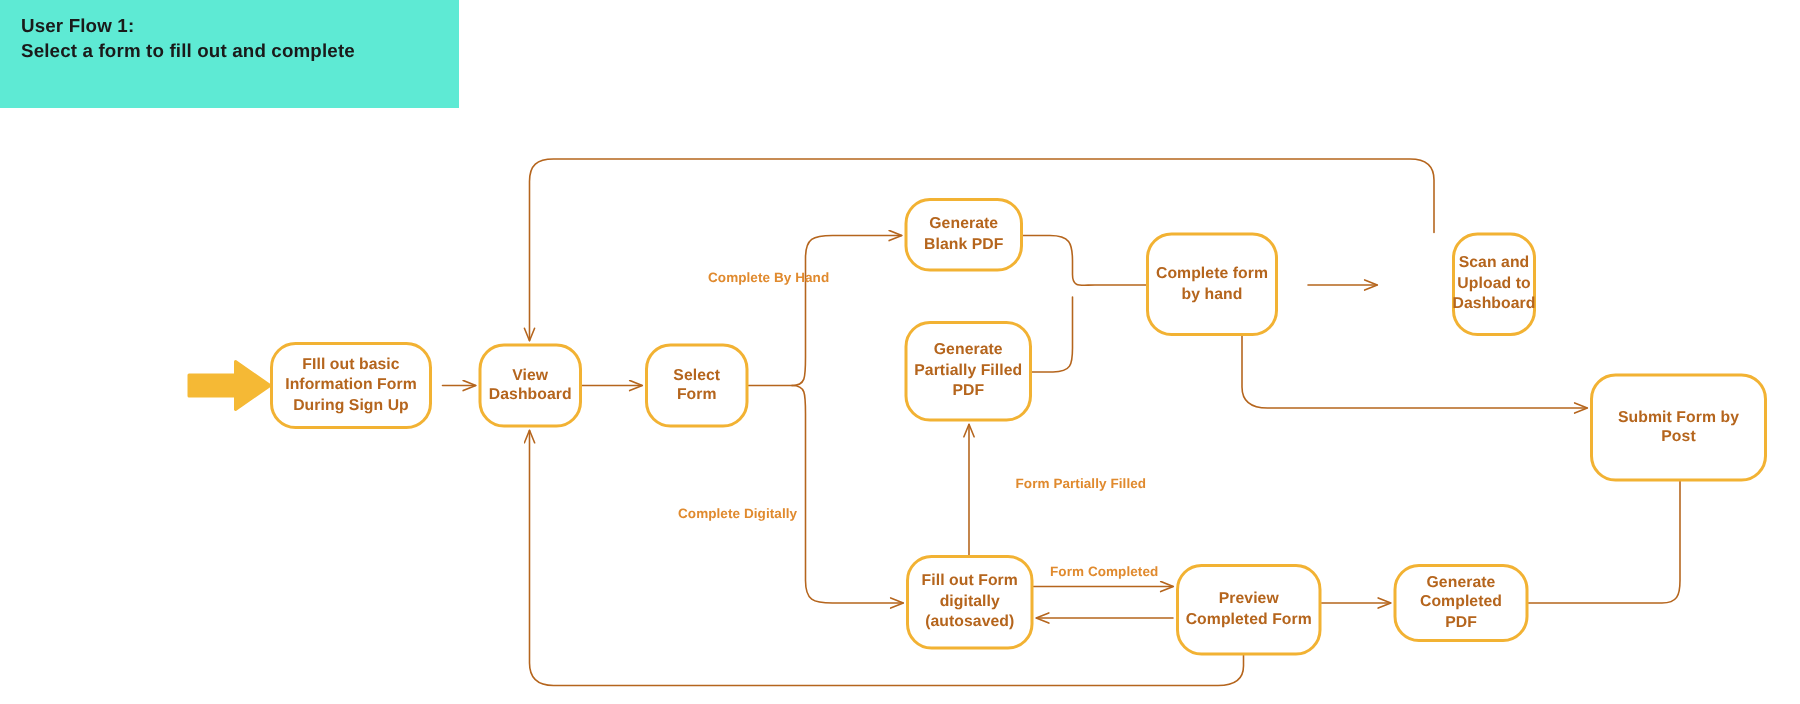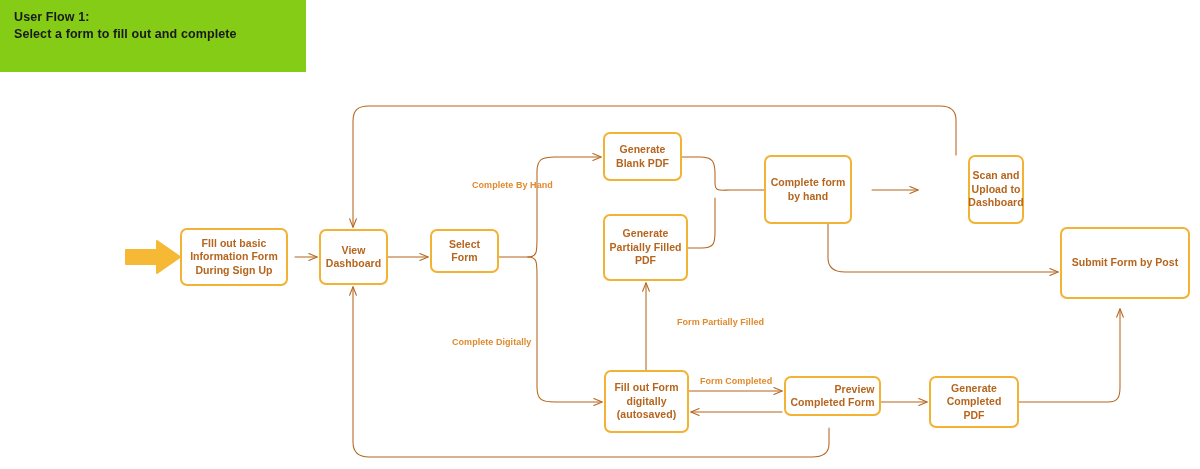--- a/index.html
+++ b/index.html
@@ -20,21 +20,21 @@
     width: 1200px;
     height: 469px;
   }
   
   #title-block {
     position: absolute;
     left: 0px;
     top: 0px;
     width: 306px;
     height: 72px;
-    background: #84cc16;
+    background: #5eead4;
     box-sizing: border-box;
     padding: 9px 10px 0 14px;
   }
   #title-block .tline {
     font-size: 12.5px;
     font-weight: bold;
     color: #1a1a1a;
     line-height: 17px;
     letter-spacing: 0.1px;
     white-space: nowrap;
@@ -46,21 +46,21 @@
     top: 0;
     width: 1200px;
     height: 469px;
   }
   
   .node {
     position: absolute;
     box-sizing: border-box;
     background: #ffffff;
     border: 2.5px solid #f2b233;
-    border-radius: 7px;
+    border-radius: 17px;
     color: #b5651d;
     font-size: 10.5px;
     font-weight: bold;
     line-height: 13.5px;
     letter-spacing: 0.05px;
     display: flex;
     align-items: center;
     justify-content: center;
     text-align: center;
     padding: 2px 4px;
@@ -151,21 +151,21 @@
     <span class="nlabel">FIll out basic
 Information Form
 During Sign Up</span>
   </div>
 
   <div class="node" style="left:319px; top:229px; width:69px; height:56px;">
     <span class="nlabel">View
 Dashboard</span>
   </div>
 
-  <div class="node" style="left:430px; top:229px; width:69px; height:44px;">
+  <div class="node" style="left:430px; top:229px; width:69px; height:56px;">
     <span class="nlabel">Select
 Form</span>
   </div>
 
   <div class="node" style="left:603px; top:132px; width:79px; height:49px;">
     <span class="nlabel">Generate
 Blank PDF</span>
   </div>
 
   <div class="node" style="left:603px; top:214px; width:85px; height:67px;">
@@ -178,31 +178,31 @@
     <span class="nlabel">Complete form
 by hand</span>
   </div>
 
   <div class="node" style="left:920px; top:155px; width:56px; height:69px;margin-left:48px;">
     <span class="nlabel">Scan and
 Upload to
 Dashboard</span>
   </div>
 
-  <div class="node" style="left:1060px; top:227px; width:130px; height:72px;">
+  <div class="node" style="left:1060px; top:249px; width:118px; height:72px;">
     <span class="nlabel">Submit Form by Post</span>
   </div>
 
   <div class="node" style="left:604px; top:370px; width:85px; height:63px;">
     <span class="nlabel">Fill out Form
 digitally
 (autosaved)</span>
   </div>
 
-  <div class="node" style="left:784px; top:376px; width:97px; height:40px;text-align:right;">
+  <div class="node" style="left:784px; top:376px; width:97px; height:61px;">
     <span class="nlabel">Preview
 Completed Form</span>
   </div>
 
   <div class="node" style="left:929px; top:376px; width:90px; height:52px;">
     <span class="nlabel">Generate
 Completed PDF</span>
   </div>
 
   <div class="edge-label" style="left:472px; top:180px;">Complete By Hand</div>

